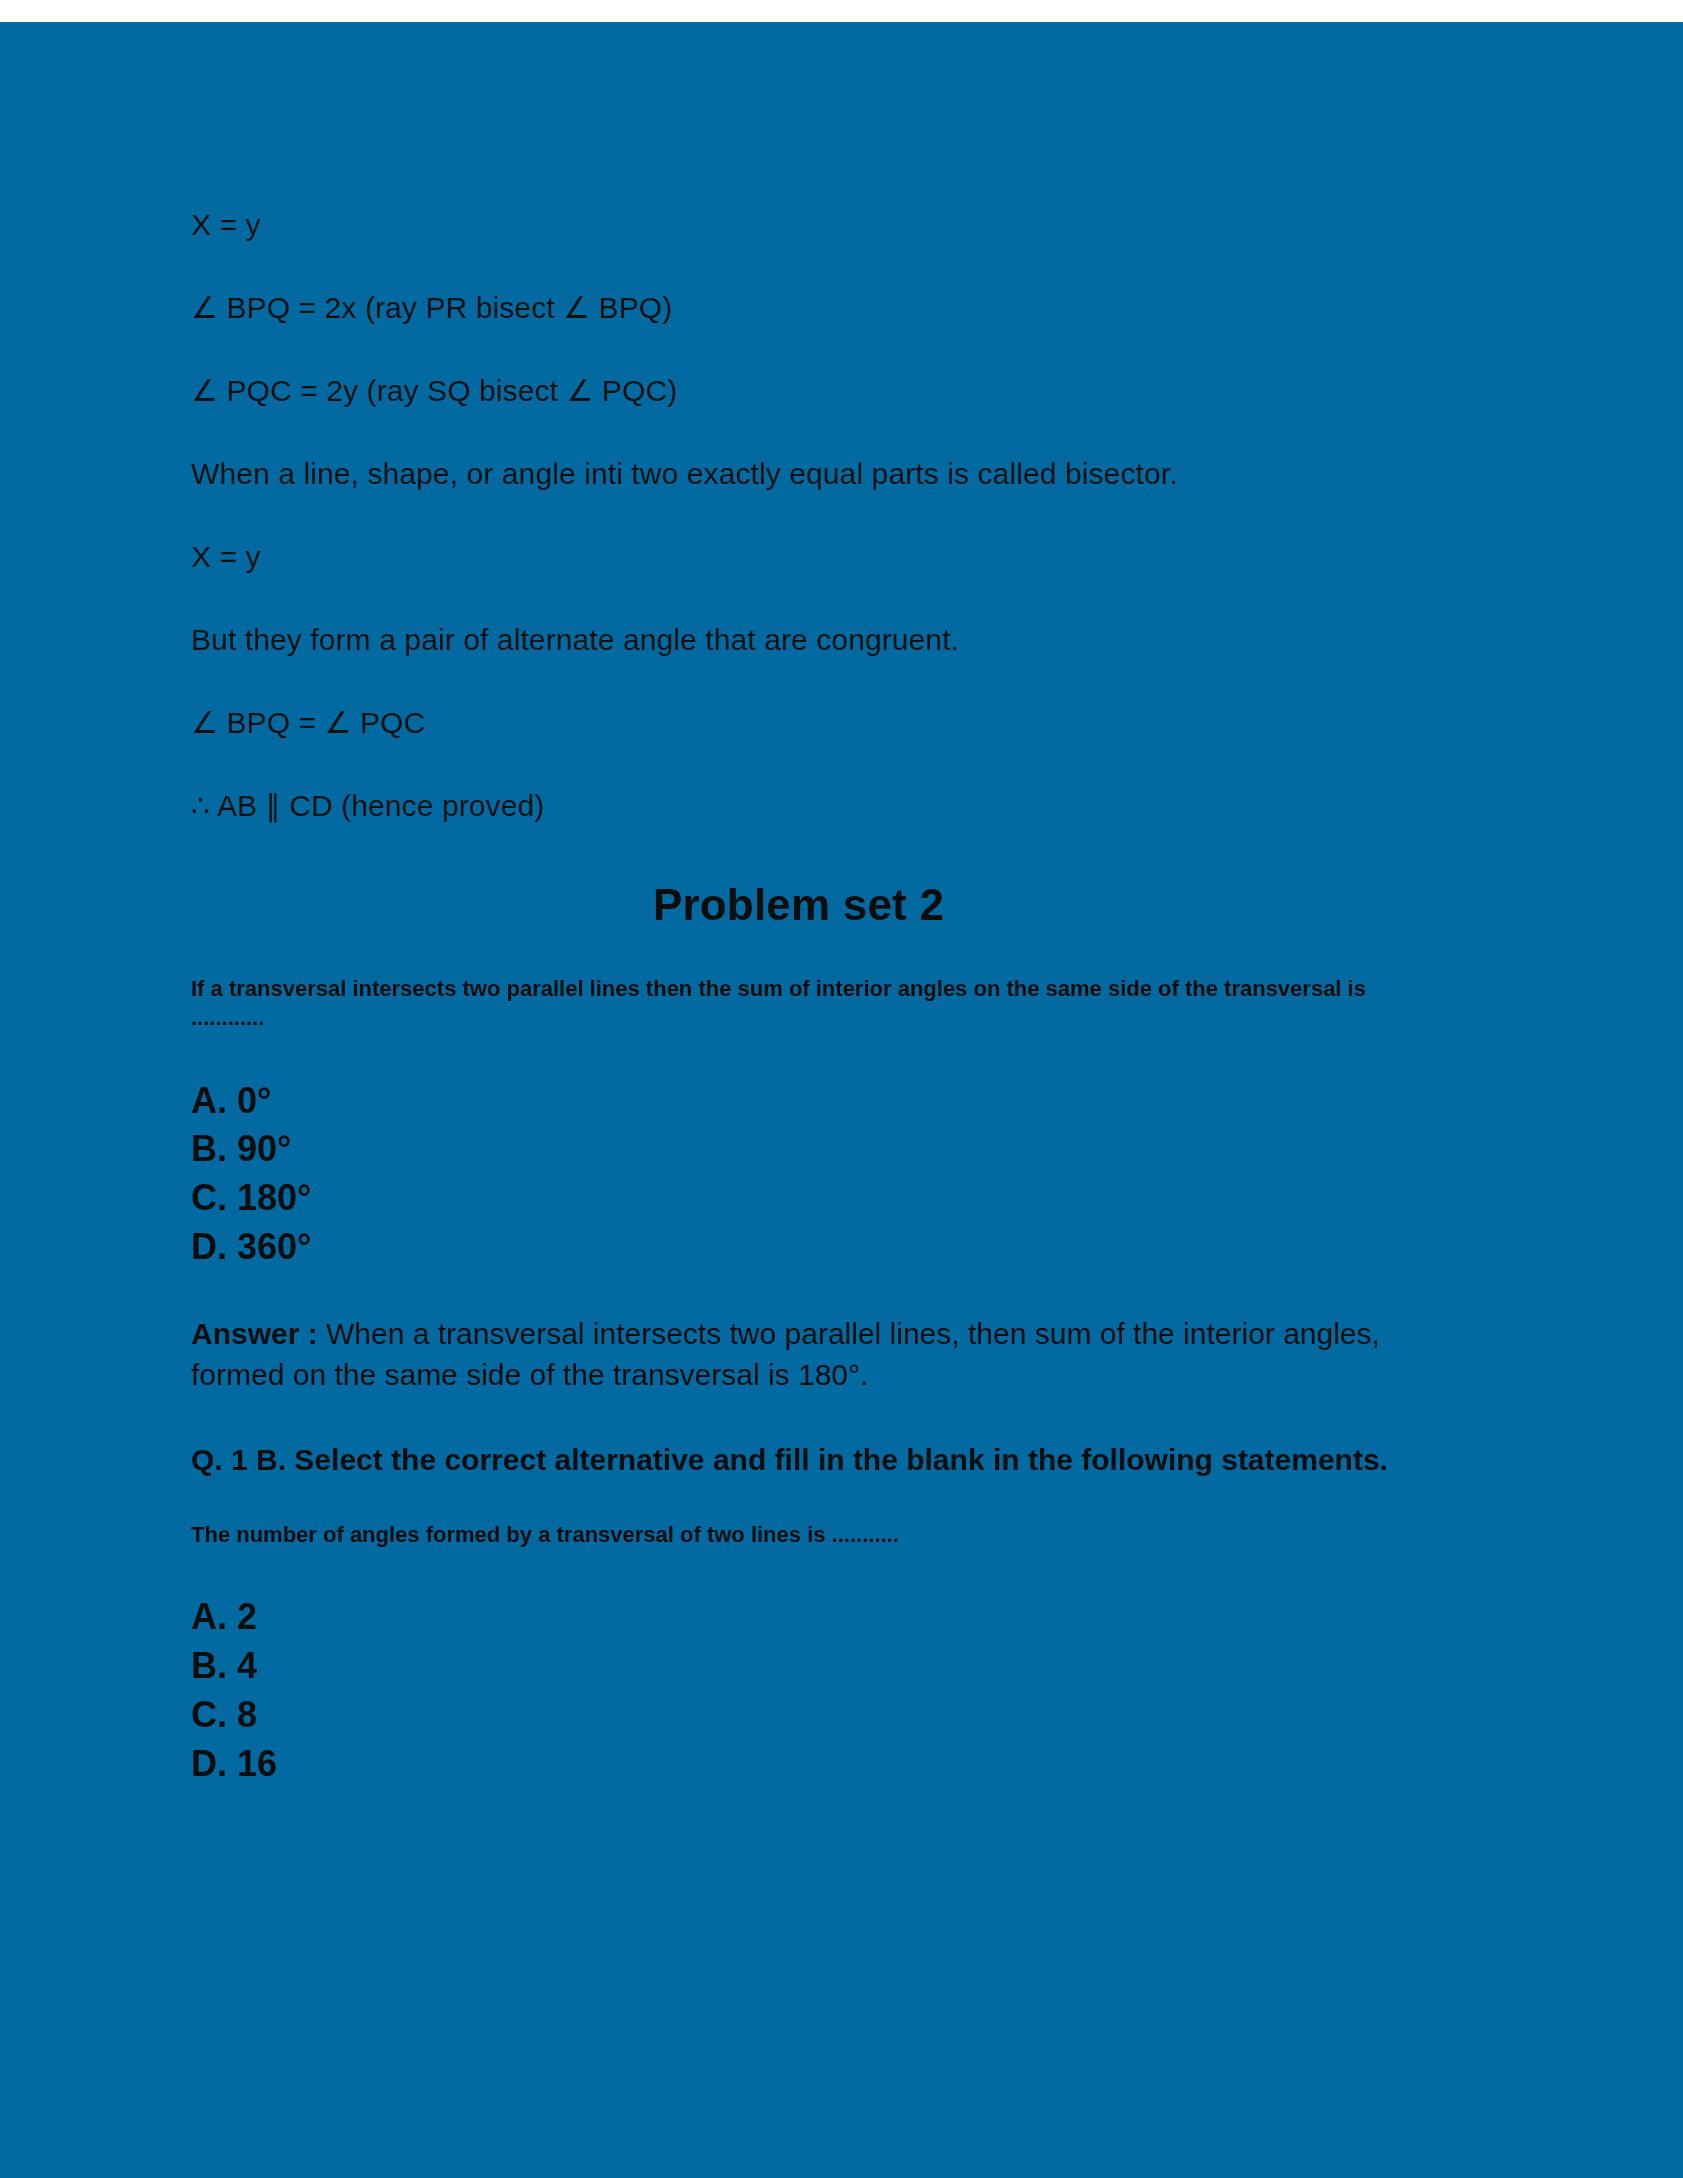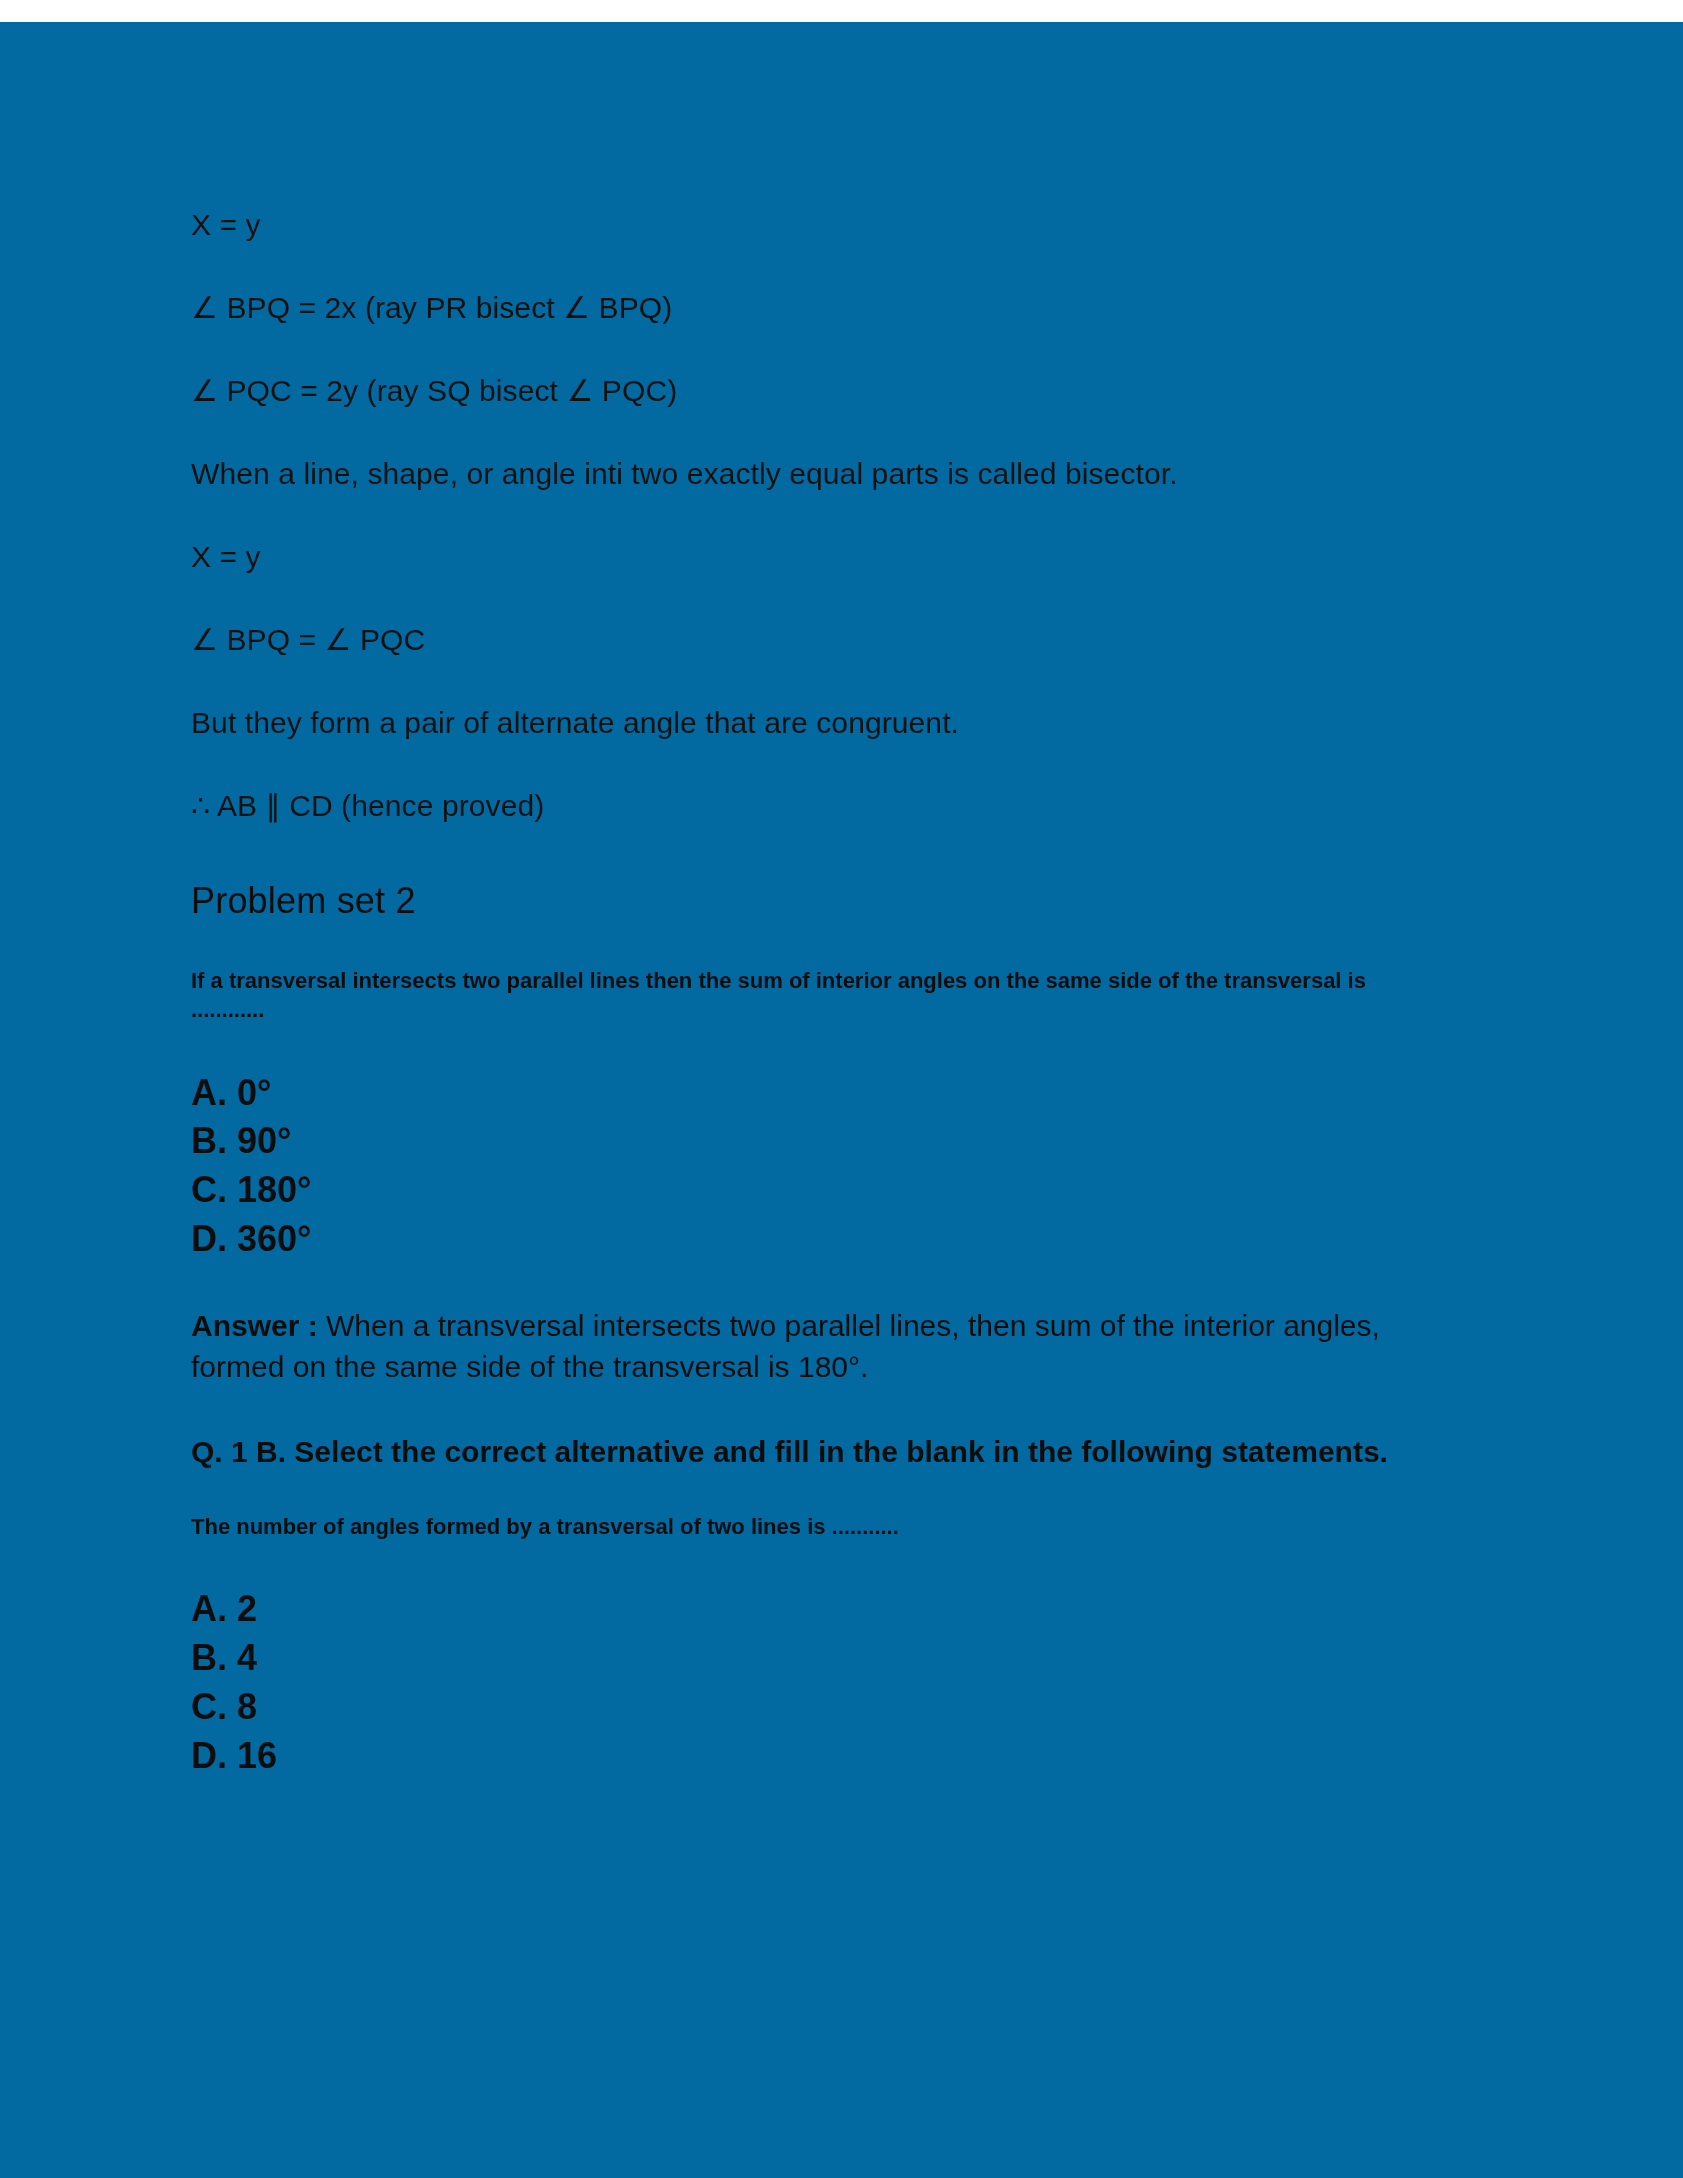--- a/index.html
+++ b/index.html
@@ -27,22 +27,23 @@
     font-size: 30px;
     line-height: 1.30;
     letter-spacing: 0.1px;
     margin: 0 0 44px 0;
     color: #111111;
   }
   .line.tight {
     margin-bottom: 43px;
   }
   .heading {
-    font-size: 36px;
-    font-weight: normal;
+    font-size: 44px;
+    font-weight: bold;
+    text-align: center;
     margin: 55px 0 44px 0;
     letter-spacing: 0.2px;
     padding-right: 79px;
   }
   .q-line {
     font-size: 30px;
     font-weight: bold;
     line-height: 1.33;
     margin: 0 0 40px 0;
     max-width: 1233px;
@@ -76,22 +77,22 @@
 </head>
 <body>
 
 <div class="page">
 
   <p class="line">X = y</p>
   <p class="line">∠ BPQ = 2x (ray PR bisect ∠ BPQ)</p>
   <p class="line">∠ PQC = 2y (ray SQ bisect ∠ PQC)</p>
   <p class="line">When a line, shape, or angle inti two exactly equal parts is called bisector.</p>
   <p class="line">X = y</p>
+  <p class="line">But they form a pair of alternate angle that are congruent.</p>
   <p class="line">∠ BPQ = ∠ PQC</p>
-  <p class="line">But they form a pair of alternate angle that are congruent.</p>
   <p class="line tight">∴ AB ∥ CD (hence proved)</p>
 
   <h2 class="heading">Problem set 2</h2>
 
 
   <p class="stmt">If a transversal intersects two parallel lines then the sum of interior angles on the same side of the transversal is ............</p>
 
   <div class="options">
     <p class="opt">A. 0°</p>
     <p class="opt">B. 90°</p>

